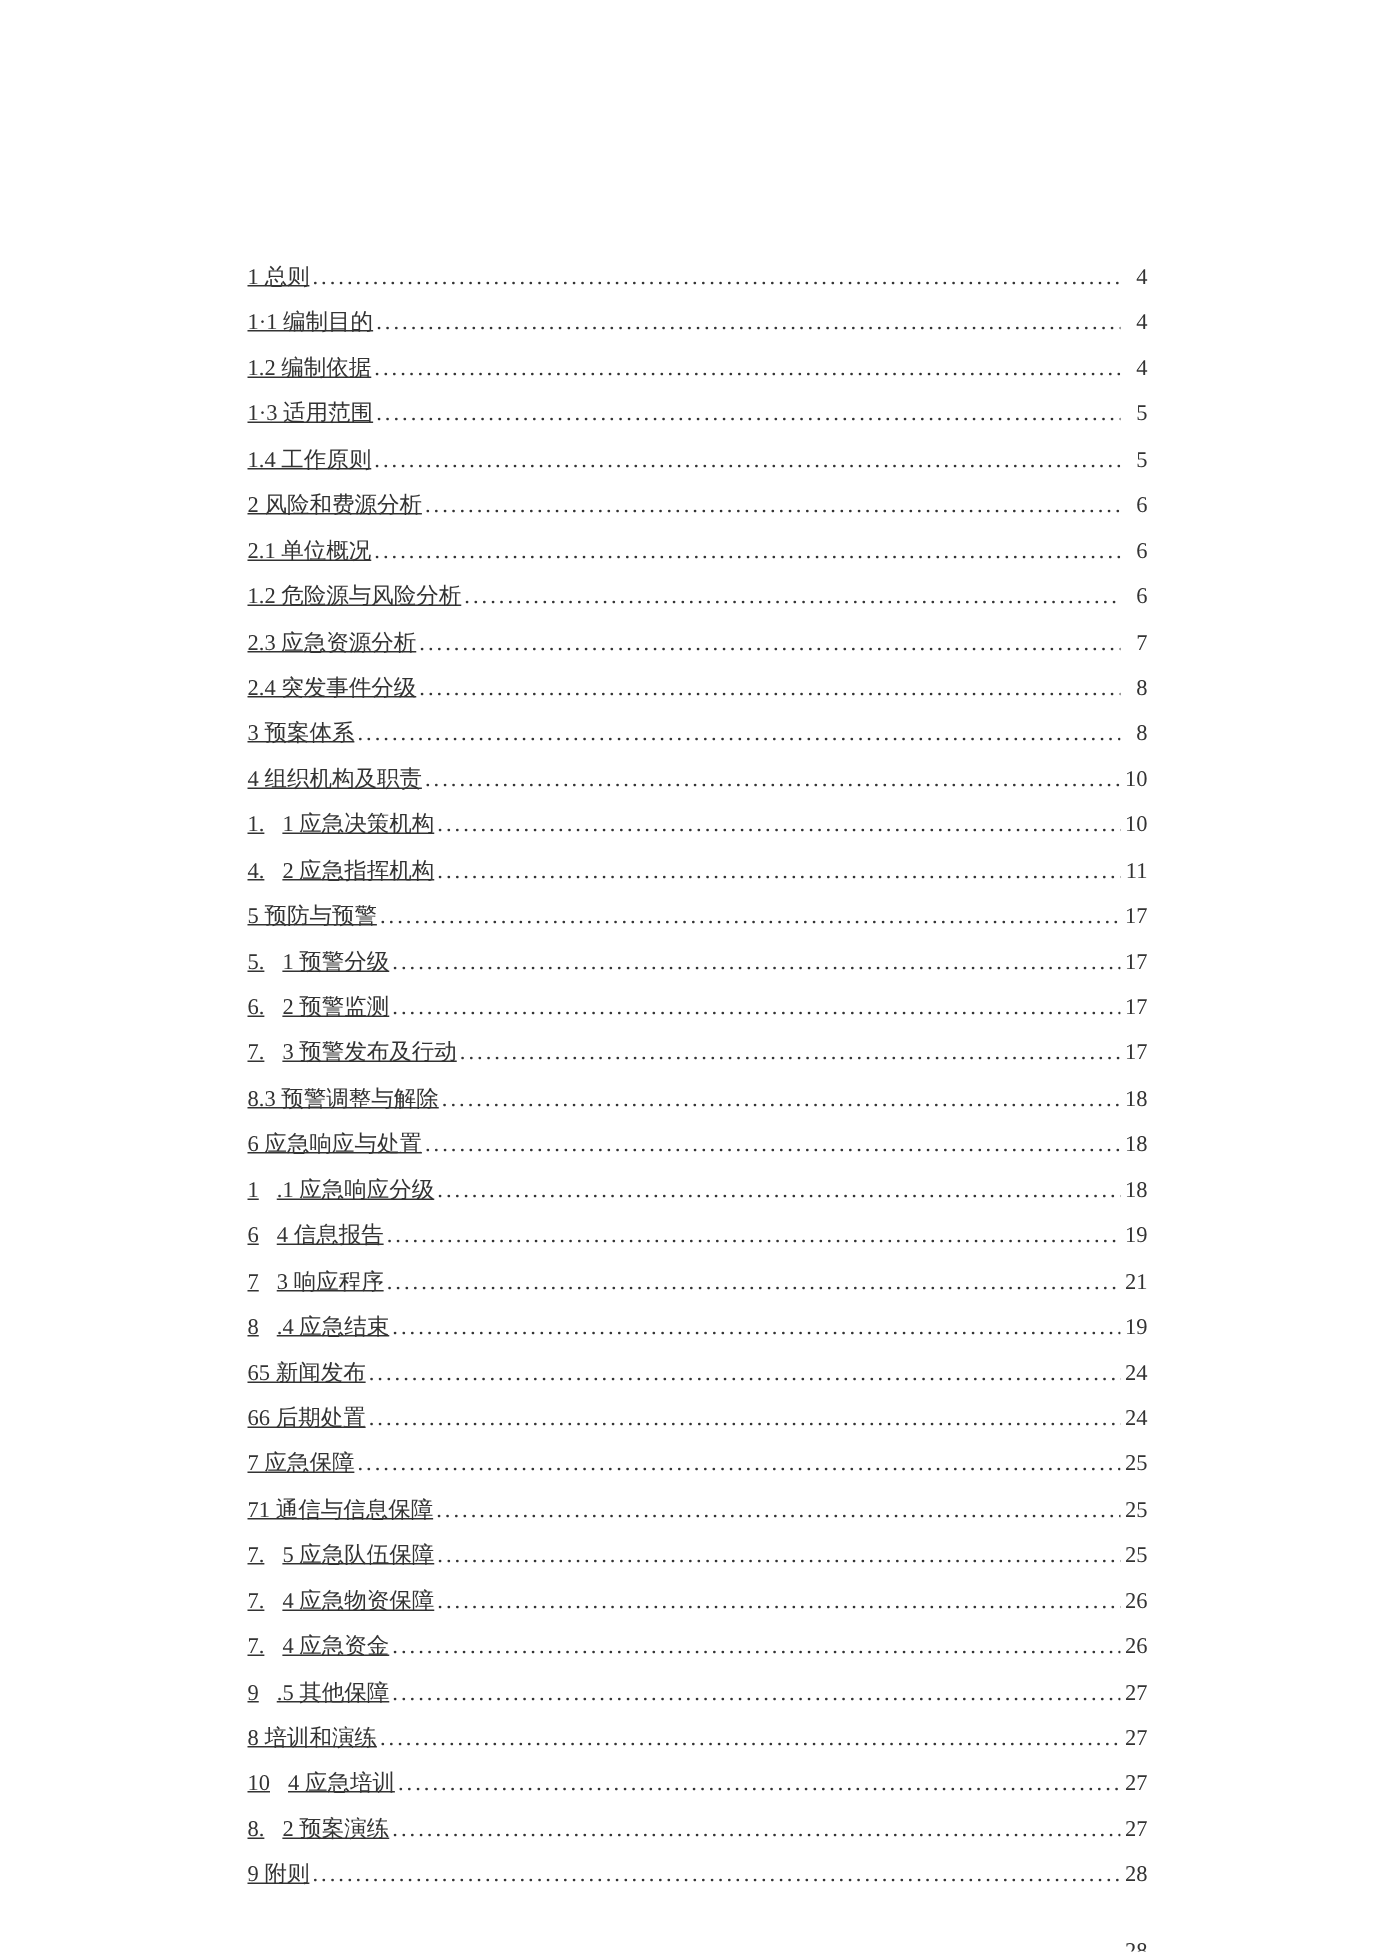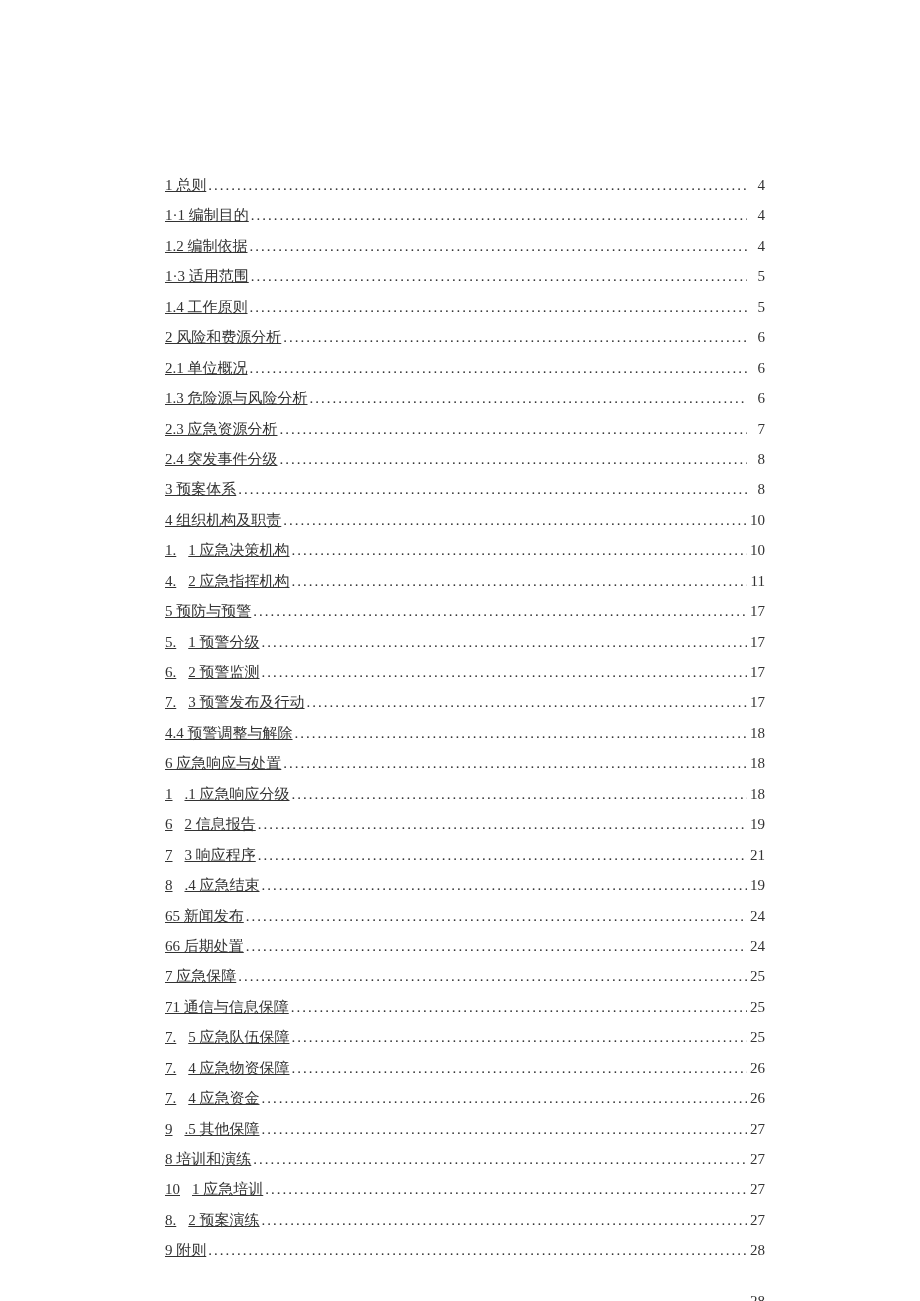--- a/index.html
+++ b/index.html
@@ -81,21 +81,21 @@
       <span class="toc-prefix">2 风险和费源分析</span>
       <span class="toc-leader"></span>
       <span class="toc-page">6</span>
     </div>
     <div class="toc-entry indent">
       <span class="toc-prefix">2.1 单位概况</span>
       <span class="toc-leader"></span>
       <span class="toc-page">6</span>
     </div>
     <div class="toc-entry indent">
-      <span class="toc-prefix">1.3 危险源与风险分析</span>
+      <span class="toc-prefix">1.2 危险源与风险分析</span>
       <span class="toc-leader"></span>
       <span class="toc-page">6</span>
     </div>
     <div class="toc-entry indent">
       <span class="toc-prefix">2.3 应急资源分析</span>
       <span class="toc-leader"></span>
       <span class="toc-page">7</span>
     </div>
     <div class="toc-entry indent">
       <span class="toc-prefix">2.4 突发事件分级</span>
@@ -141,38 +141,38 @@
       <span class="toc-leader"></span>
       <span class="toc-page">17</span>
     </div>
     <div class="toc-entry indent">
       <span class="toc-prefix spaced">7.</span>
       <span class="toc-text">3 预警发布及行动</span>
       <span class="toc-leader"></span>
       <span class="toc-page">17</span>
     </div>
     <div class="toc-entry indent">
-      <span class="toc-prefix">4.4 预警调整与解除</span>
+      <span class="toc-prefix">8.3 预警调整与解除</span>
       <span class="toc-leader"></span>
       <span class="toc-page">18</span>
     </div>
     <div class="toc-entry indent">
       <span class="toc-prefix">6 应急响应与处置</span>
       <span class="toc-leader"></span>
       <span class="toc-page">18</span>
     </div>
     <div class="toc-entry indent">
       <span class="toc-prefix spaced">1</span>
       <span class="toc-text">.1 应急响应分级</span>
       <span class="toc-leader"></span>
       <span class="toc-page">18</span>
     </div>
     <div class="toc-entry indent">
       <span class="toc-prefix spaced">6</span>
-      <span class="toc-text">2 信息报告</span>
+      <span class="toc-text">4 信息报告</span>
       <span class="toc-leader"></span>
       <span class="toc-page">19</span>
     </div>
     <div class="toc-entry indent">
       <span class="toc-prefix spaced">7</span>
       <span class="toc-text">3 响应程序</span>
       <span class="toc-leader"></span>
       <span class="toc-page">21</span>
     </div>
     <div class="toc-entry indent">
@@ -225,21 +225,21 @@
       <span class="toc-leader"></span>
       <span class="toc-page">27</span>
     </div>
     <div class="toc-entry indent">
       <span class="toc-prefix">8 培训和演练</span>
       <span class="toc-leader"></span>
       <span class="toc-page">27</span>
     </div>
     <div class="toc-entry indent">
       <span class="toc-prefix spaced">10</span>
-      <span class="toc-text">1 应急培训</span>
+      <span class="toc-text">4 应急培训</span>
       <span class="toc-leader"></span>
       <span class="toc-page">27</span>
     </div>
     <div class="toc-entry indent">
       <span class="toc-prefix spaced">8.</span>
       <span class="toc-text">2 预案演练</span>
       <span class="toc-leader"></span>
       <span class="toc-page">27</span>
     </div>
     <div class="toc-entry indent">

